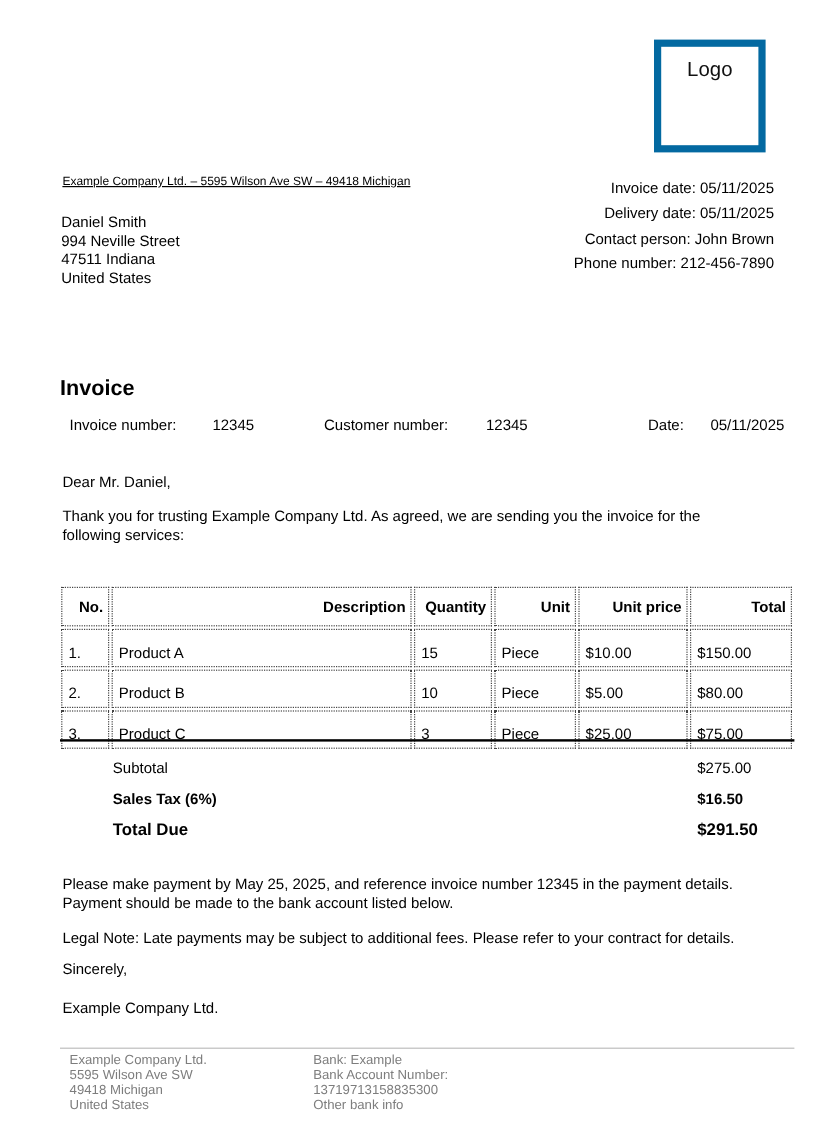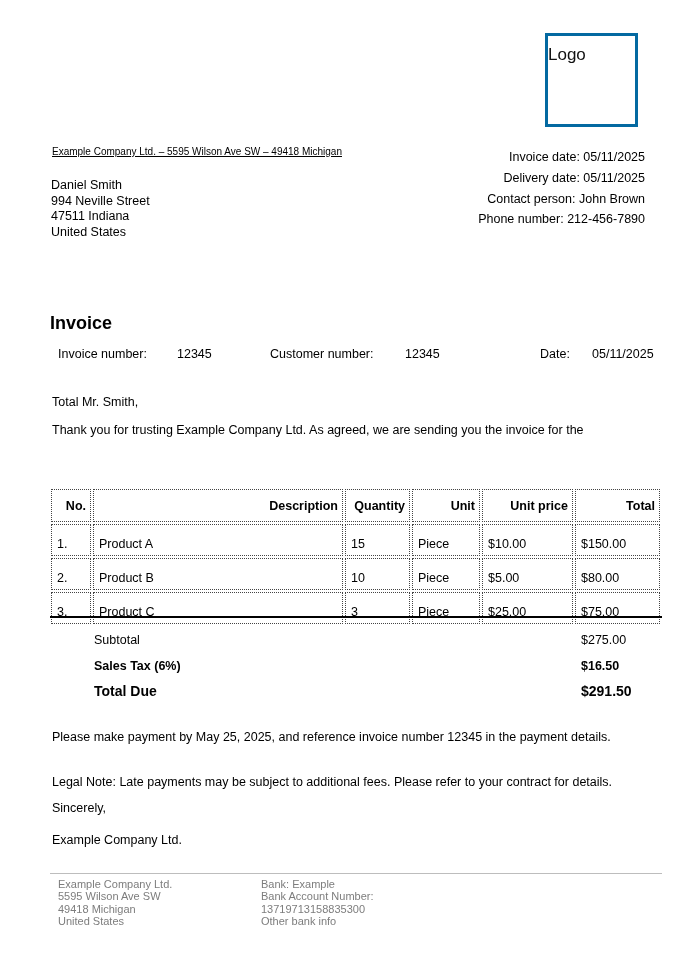--- a/index.html
+++ b/index.html
@@ -6,21 +6,21 @@
   body {
     width:690px; height:954px; background:#ffffff; overflow:hidden;
     font-family:"Liberation Sans", sans-serif; color:#000;
     position:relative;
   }
   .page { position:relative; width:690px; height:954px; background:#fff; }
 
   
   .logo-box {
     position:absolute; left:545px; top:33px; width:93px; height:94px;
-    border:3px solid #0369a1; box-sizing:border-box; 
+    border:6px solid #0369a1; box-sizing:border-box; text-align:center;
   }
   .logo-box .logo-text { margin-top:9px; font-size:17px; color:#111; display:inline-block; }
 
   
   .sender-line {
     position:absolute; left:52px; top:146px; font-size:10px;
     text-decoration:underline; white-space:nowrap;
   }
   .recipient { position:absolute; left:51px; top:178px; font-size:12.5px; line-height:15.6px; }
   .details {
@@ -105,24 +105,25 @@
 
   <div class="meta-row">
     <span>Invoice number:</span>
     <span>12345</span>
     <span>Customer number:</span>
     <span>12345</span>
     <span>Date:</span>
     <span>05/11/2025</span>
   </div>
 
-  <div class="greeting">Total Mr. Smith,</div>
+  <div class="greeting">Dear Mr. Daniel,</div>
 
   <div class="intro">
     <div>Thank you for trusting Example Company Ltd. As agreed, we are sending you the invoice for the</div>
+    <div>following services:</div>
   </div>
 
   <table class="items-table">
     <colgroup>
       <col style="width:40px">
         <col style="width:250px">
         <col style="width:65px">
       <col style="width:68px">
         <col style="width:91px">
         <col style="width:85px">
@@ -175,20 +176,21 @@
     <span class="t-label">Sales Tax (6%)</span>
     <span class="t-value">$16.50</span>
   </div>
   <div class="total-row row-due">
     <span class="t-label">Total Due</span>
     <span class="t-value">$291.50</span>
   </div>
 
   <div class="payment-note">
     <div>Please make payment by May 25, 2025, and reference invoice number 12345 in the payment details.</div>
+    <div>Payment should be made to the bank account listed below.</div>
   </div>
 
   <div class="legal-note">Legal Note: Late payments may be subject to additional fees. Please refer to your contract for details.</div>
   <div class="signoff">Sincerely,</div>
   <div class="signature-company">Example Company Ltd.</div>
 
   <div class="footer-rule"></div>
 
   <div class="footer">
     <div>

